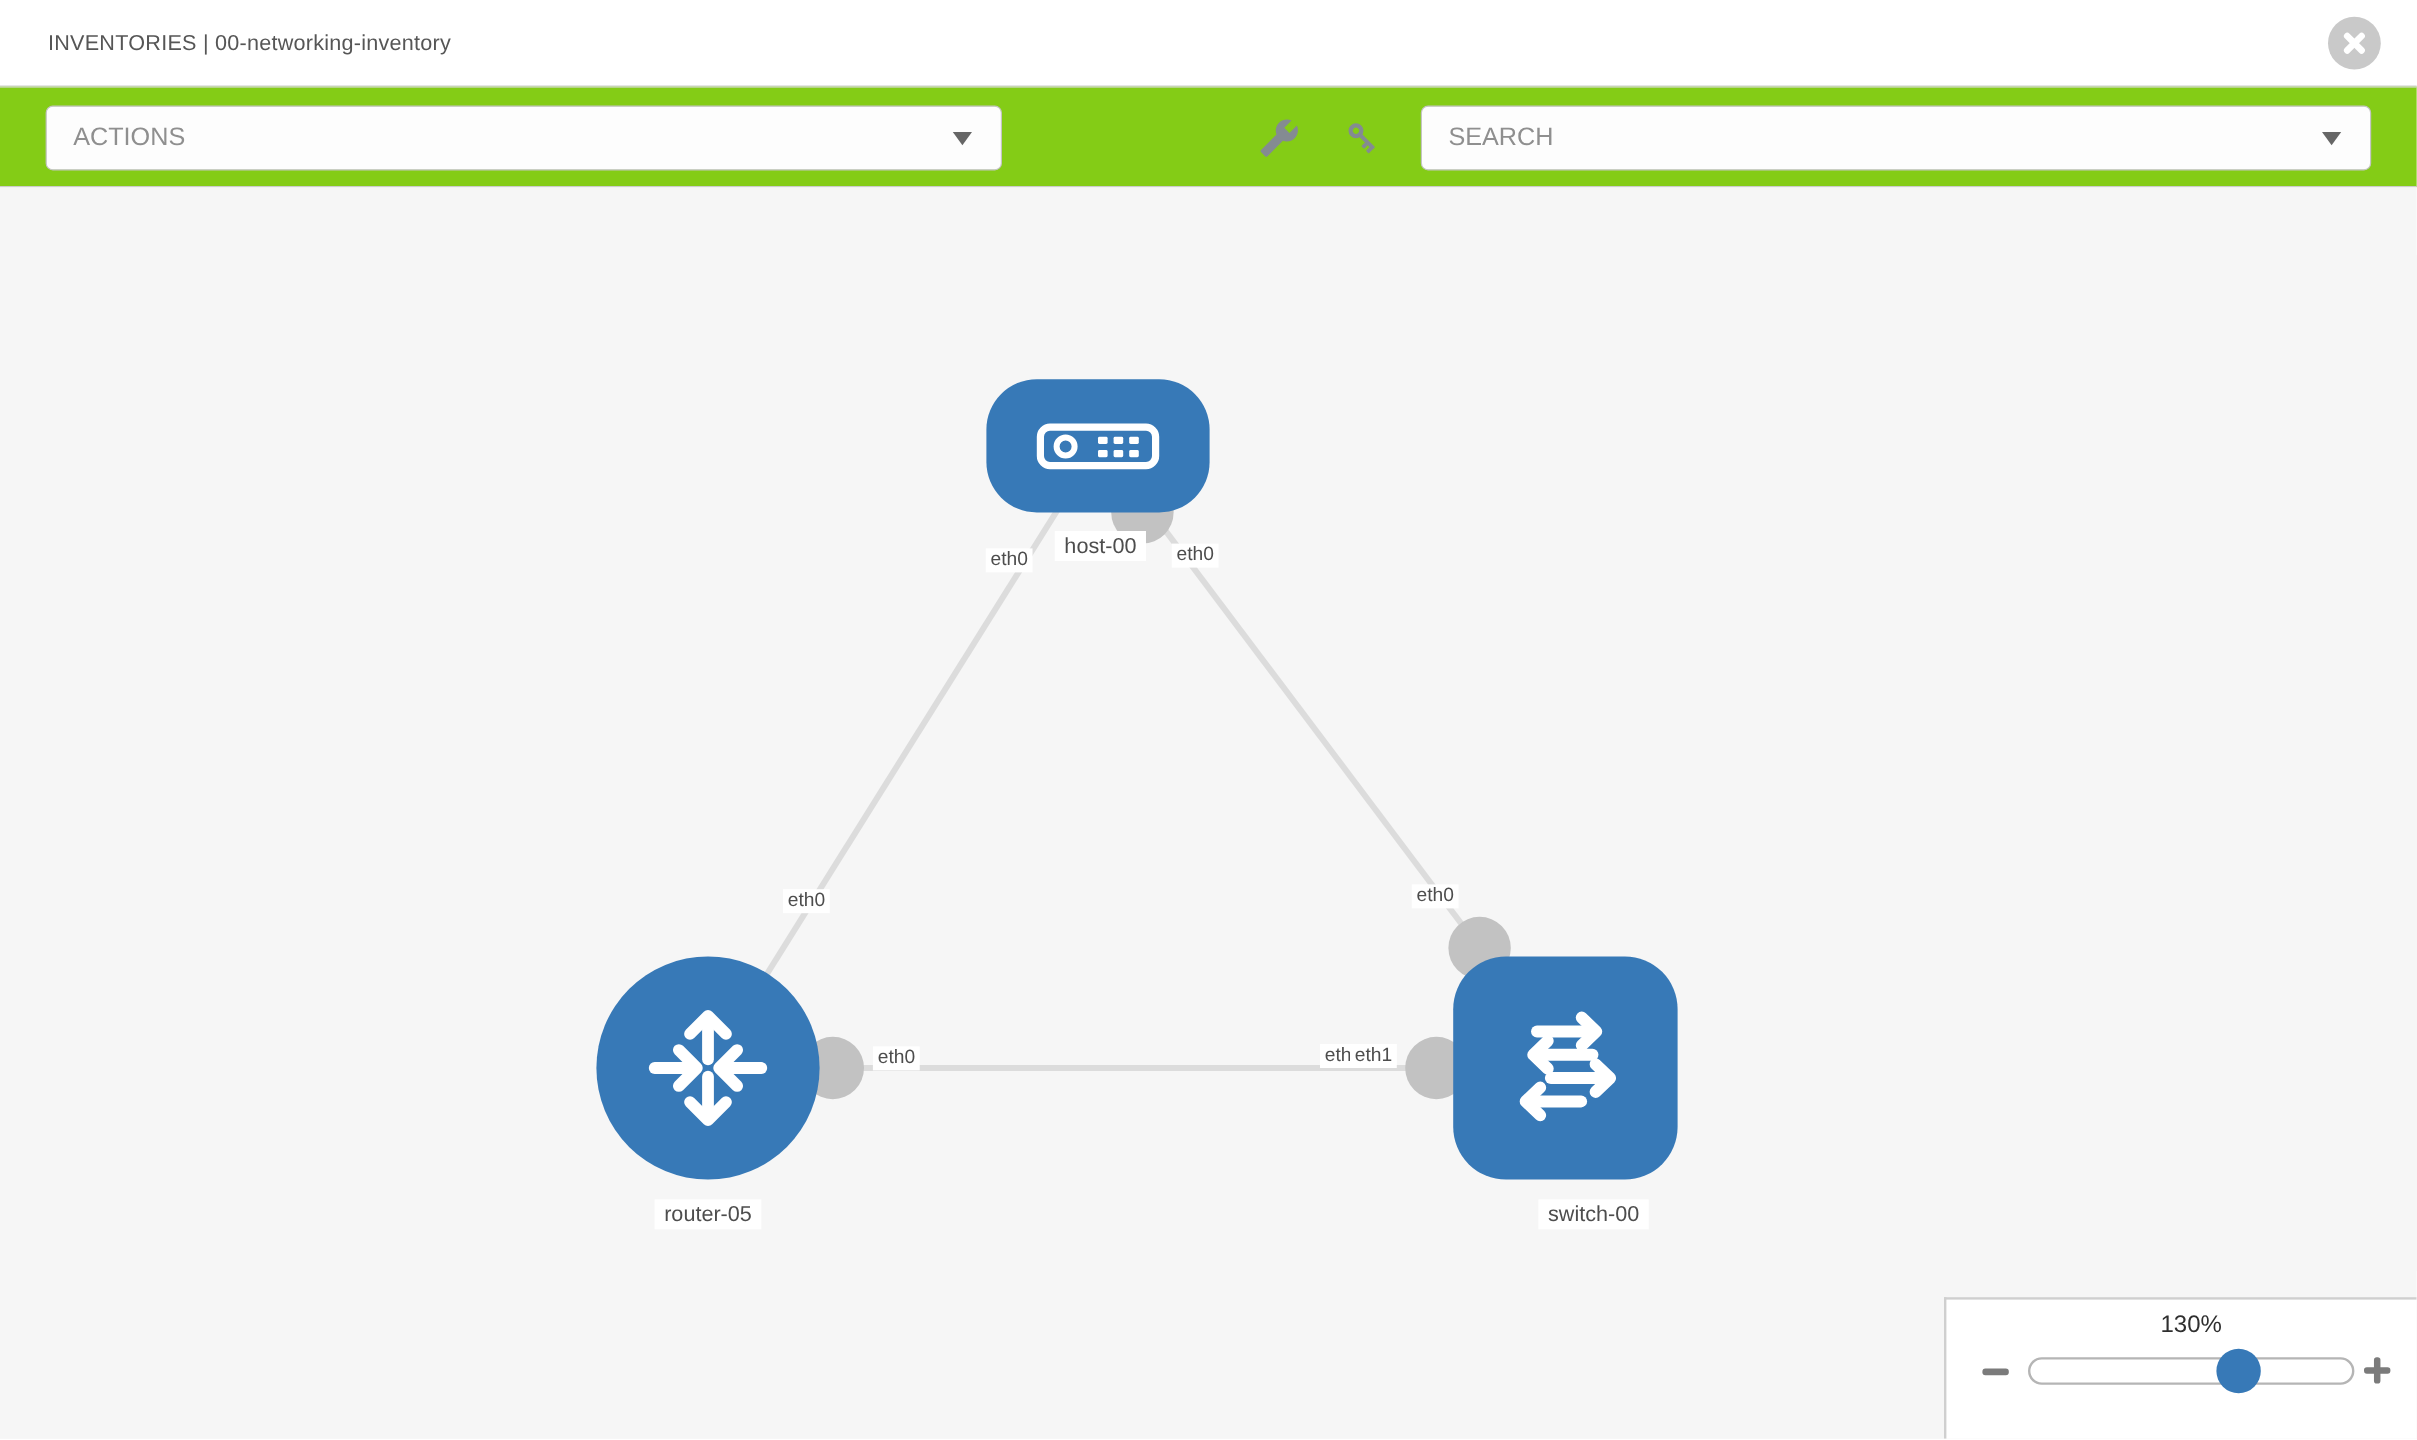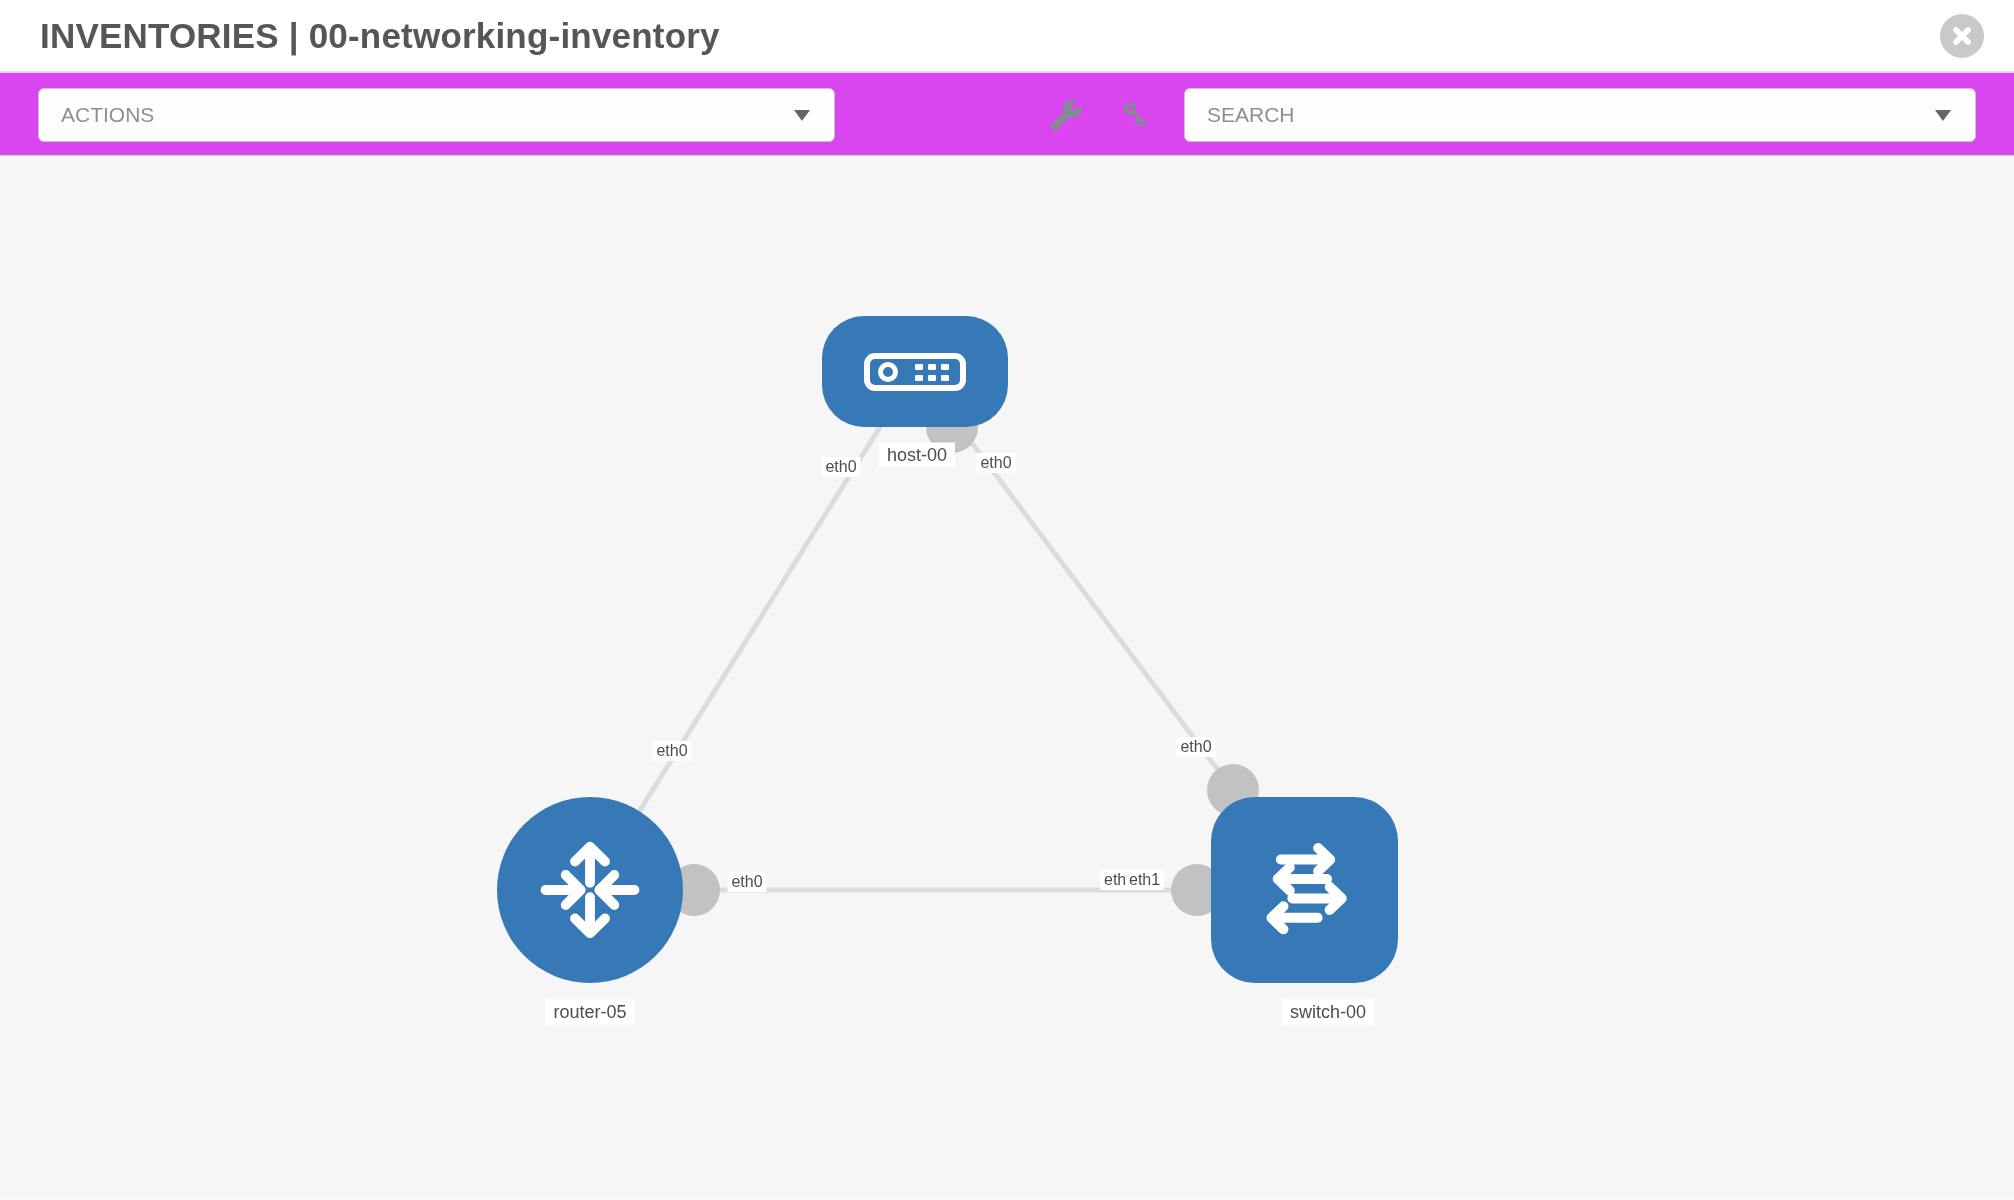--- a/index.html
+++ b/index.html
@@ -2,27 +2,27 @@
 <html><head>
 <meta charset="utf-8">
 <style>
   * { margin:0; padding:0; box-sizing:border-box; }
   html,body { width:2014px; height:1200px; overflow:hidden; background:#fff;
               font-family:"Liberation Sans","DejaVu Sans",sans-serif; }
 
   
   .header { position:relative; height:72px; background:#fff; border-bottom:1px solid #e0e0e0; }
   .page-title { position:absolute; left:40px; top:50%; transform:translateY(-50%);
-                font-size:35px; font-weight:700; color:#565656; letter-spacing:.2px; }
+                font-size:18px; font-weight:400; color:#565656; letter-spacing:.2px; }
   .close-btn { position:absolute; right:30px; top:14px; width:44px; height:44px; border:none;
                border-radius:50%; background:#c9c9c9; cursor:pointer; display:flex;
                align-items:center; justify-content:center; }
 
   
-  .toolbar { position:relative; height:84px; background:#d946ef;
+  .toolbar { position:relative; height:84px; background:#84cc16;
              border-top:1px solid #d8d8d8; border-bottom:1px solid #cccccc; }
   .dropdown { position:absolute; top:15px; height:54px; background:#fdfdfd;
               border:1px solid #c4c4c4; border-radius:6px; display:flex; align-items:center;
               padding:0 22px; cursor:pointer; }
   .dropdown .dd-label { font-size:21px; color:#8f8f8f; }
   .dropdown .caret { position:absolute; right:24px; top:50%; margin-top:-5px;
                      width:0; height:0; border-left:8px solid transparent;
                      border-right:8px solid transparent; border-top:11px solid #666; }
   .dd-actions { left:38px; width:797px; }
   .dd-search  { left:1184px; width:792px;align-items:center; }
@@ -167,14 +167,33 @@
   <div class="chip center node-label" style="left:1304px; top:856px;margin-left:24px;">switch-00</div>
 
   <div class="chip center if-label" style="left:841px; top:311px;">eth0</div>
   <div class="chip center if-label" style="left:996px; top:307px;">eth0</div>
   <div class="chip center if-label" style="left:672px; top:595px;">eth0</div>
   <div class="chip center if-label" style="left:1196px; top:591px;">eth0</div>
   <div class="chip center if-label" style="left:747px; top:726px;">eth0</div>
   <div class="chip if-label if-under" style="left:1100px; top:714px;">eth0</div>
   <div class="chip if-label" style="left:1125px; top:714px;">eth1</div>
 
+  <div class="zoom-panel">
+    <div class="zoom-value">130%</div>
+    <button class="zoom-btn zoom-minus">
+      <svg width="26" height="26" viewBox="0 0 26 26">
+        <rect x="2" y="10.5" width="22" height="5.5" rx="2.5" fill="#7b7b7b"></rect>
+      </svg>
+    </button>
+    <div class="zoom-track">
+      <div class="zoom-thumb"></div>
+    </div>
+    <button class="zoom-btn zoom-plus">
+      <svg width="26" height="26" viewBox="0 0 26 26">
+        <g fill="#7b7b7b">
+          <rect x="2" y="10.3" width="22" height="5.4" rx="2.4"></rect>
+          <rect x="10.3" y="2" width="5.4" height="22" rx="2.4"></rect>
+        </g>
+      </svg>
+    </button>
+  </div>
 
 </div>
 
 </body></html>

